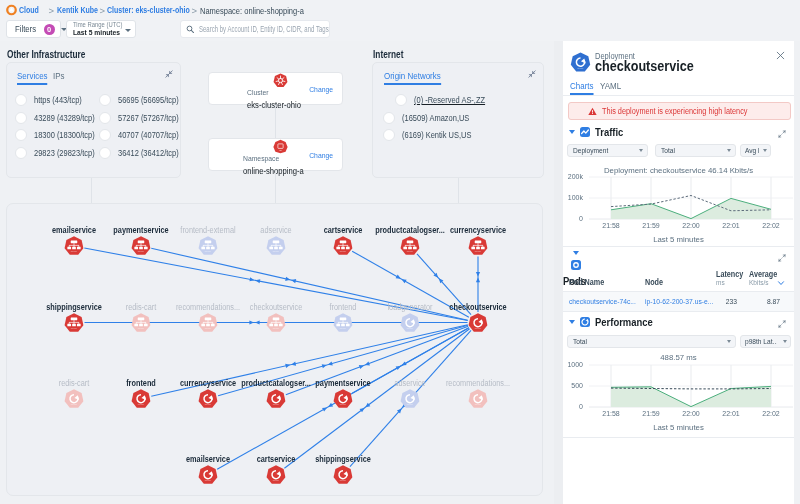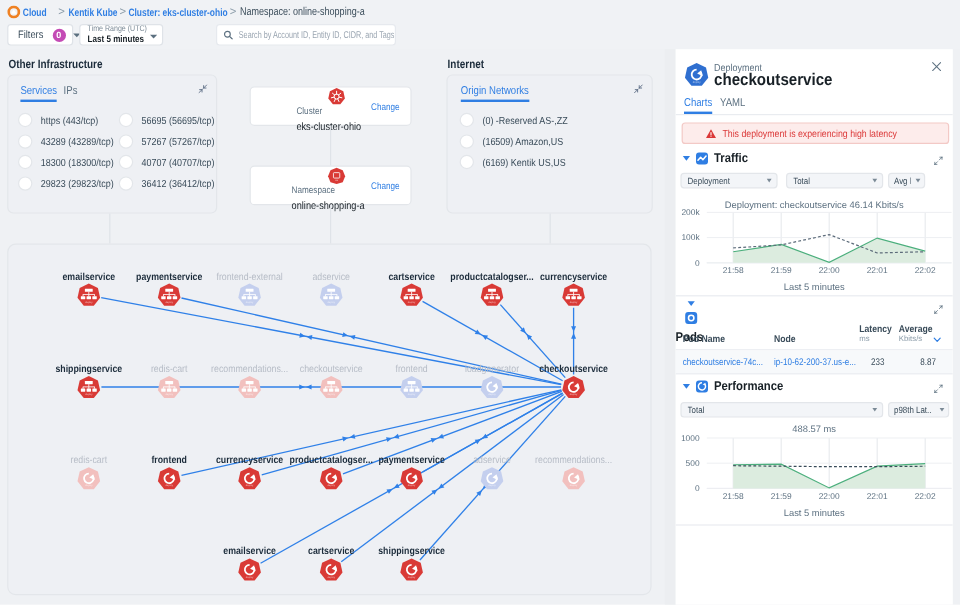--- a/index.html
+++ b/index.html
@@ -190,21 +190,21 @@
 
   <div class="sect-title" style="left:373px; top:49px;">Internet</div>
   <div class="card" style="left:372px; top:62px; width:172px; height:116px;">
     <div class="tabs-row" style="left:11px; top:7px;">
       <span class="tab active">Origin Networks</span>
     </div>
     <svg class="expand-ic" style="right:7px; top:7px;" viewBox="0 0 16 16">
       <path d="M14.5 1.6 L9.4 6.7 M9.4 6.7 h4.0 M9.4 6.7 v-4.0" stroke="#64748b" stroke-width="1.6" fill="none" stroke-linecap="round" stroke-linejoin="round"></path>
       <path d="M1.6 14.5 L6.7 9.4 M6.7 9.4 h-4.0 M6.7 9.4 v4.0" stroke="#64748b" stroke-width="1.6" fill="none" stroke-linecap="round" stroke-linejoin="round"></path>
     </svg>
-    <div class="chk-row" style="left:10px; top:31px;">
+    <div class="chk-row" style="left:22px; top:31px;text-decoration:underline;">
         <span class="chk"></span>
         <span class="chk-lb">(0) -Reserved AS-,ZZ</span>
       </div>
     <div class="chk-row" style="left:10px; top:48.5px;">
         <span class="chk"></span>
         <span class="chk-lb">(16509) Amazon,US</span>
       </div>
     <div class="chk-row" style="left:10px; top:66px;">
         <span class="chk"></span>
         <span class="chk-lb">(6169) Kentik US,US</span>

